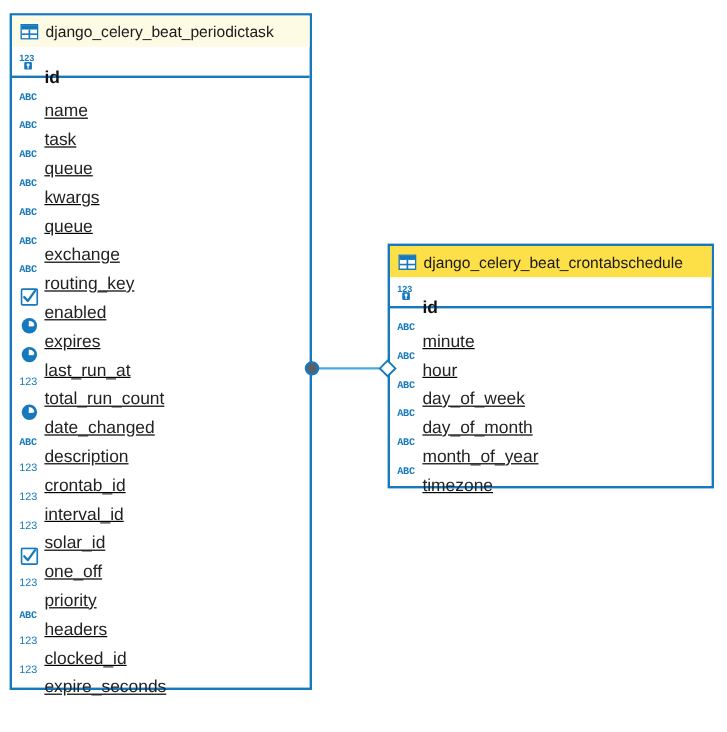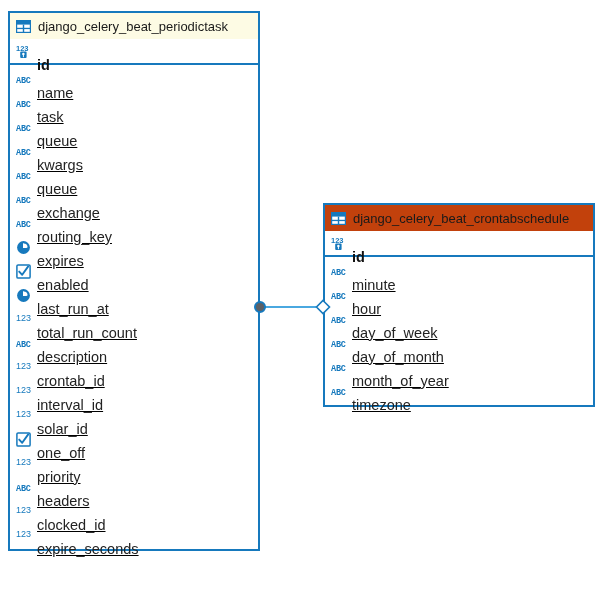--- a/index.html
+++ b/index.html
@@ -33,21 +33,21 @@
     box-sizing: border-box;
     font-size: 13px;
     white-space: nowrap;
     overflow: hidden;
   }
   .entity-header.theme-cream {
     background: #fdfbe4;
     color: #1a1a1a;
   }
   .entity-header.theme-orange {
-    background: #c2410c;
+    background: #fde047;
     color: #1a1a1a;
   }
   .entity-title {
     line-height: 1;
   }
 
   
   .pk-block {
     border-bottom: 2px solid #1679bd;
   }
@@ -71,20 +71,21 @@
 
   .fields-block { padding-top: 2px; padding-bottom: 2px; text-decoration: underline; }
 
   
   .icon {
     flex: 0 0 auto;
     width: 16px;
     height: 16px;
     display: inline-flex;
     align-items: center;
+    justify-content: center;
   }
   .icon svg { display: block; }
 
   
   .connector { position: absolute; }
   .connector svg { display: block; overflow: visible; }
 </style>
 </head>
 <body>
 
@@ -168,55 +169,66 @@
         <span class="icon">
           <svg width="16" height="14" viewBox="0 0 16 14">
             <text x="0" y="11" font-family="'Liberation Mono',monospace" font-size="8.5" font-weight="bold" letter-spacing="-0.2" fill="#1679bd">ABC</text>
           </svg>
         </span>
         <span class="field-label">routing_key</span>
       </div>
       <div class="field-row">
         <span class="icon">
           <svg width="15" height="15" viewBox="0 0 15 15">
+            <rect x="0.9" y="0.9" width="13.2" height="13.2" rx="1.2" fill="#ffffff" stroke="#1679bd" stroke-width="1.5"></rect>
+            <path d="M3.2 7.6 L6.2 10.8 L12.2 2.4" fill="none" stroke="#1679bd" stroke-width="1.9" stroke-linecap="round" stroke-linejoin="round"></path>
+          </svg>
+        </span>
+        <span class="field-label">enabled</span>
+      </div>
+      <div class="field-row">
+        <span class="icon">
+          <svg width="15" height="15" viewBox="0 0 15 15">
             <circle cx="7.5" cy="7.5" r="6.4" fill="#1679bd"></circle>
             <path d="M7.5 7.5 L7.5 3.4 A4.1 4.1 0 0 1 11.6 7.5 Z" fill="#ffffff"></path>
             <rect x="7" y="3.4" width="1" height="4.4" fill="#ffffff"></rect>
             <rect x="7" y="7" width="3.8" height="1" fill="#ffffff"></rect>
           </svg>
         </span>
         <span class="field-label">expires</span>
       </div>
       <div class="field-row">
         <span class="icon">
           <svg width="15" height="15" viewBox="0 0 15 15">
-            <rect x="0.9" y="0.9" width="13.2" height="13.2" rx="1.2" fill="#ffffff" stroke="#1679bd" stroke-width="1.5"></rect>
-            <path d="M3.2 7.6 L6.2 10.8 L12.2 2.4" fill="none" stroke="#1679bd" stroke-width="1.9" stroke-linecap="round" stroke-linejoin="round"></path>
-          </svg>
-        </span>
-        <span class="field-label">enabled</span>
-      </div>
-      <div class="field-row">
-        <span class="icon">
-          <svg width="15" height="15" viewBox="0 0 15 15">
             <circle cx="7.5" cy="7.5" r="6.4" fill="#1679bd"></circle>
             <path d="M7.5 7.5 L7.5 3.4 A4.1 4.1 0 0 1 11.6 7.5 Z" fill="#ffffff"></path>
             <rect x="7" y="3.4" width="1" height="4.4" fill="#ffffff"></rect>
             <rect x="7" y="7" width="3.8" height="1" fill="#ffffff"></rect>
           </svg>
         </span>
         <span class="field-label">last_run_at</span>
       </div>
       <div class="field-row">
         <span class="icon">
           <svg width="16" height="14" viewBox="0 0 16 14">
             <text x="0" y="8.5" font-family="'Liberation Sans',sans-serif" font-size="9" fill="#1679bd">123</text>
           </svg>
         </span>
         <span class="field-label">total_run_count</span>
+      </div>
+      <div class="field-row">
+        <span class="icon">
+          <svg width="15" height="15" viewBox="0 0 15 15">
+            <circle cx="7.5" cy="7.5" r="6.4" fill="#1679bd"></circle>
+            <path d="M7.5 7.5 L7.5 3.4 A4.1 4.1 0 0 1 11.6 7.5 Z" fill="#ffffff"></path>
+            <rect x="7" y="3.4" width="1" height="4.4" fill="#ffffff"></rect>
+            <rect x="7" y="7" width="3.8" height="1" fill="#ffffff"></rect>
+          </svg>
+        </span>
+        <span class="field-label">date_changed</span>
       </div>
       <div class="field-row">
         <span class="icon">
           <svg width="16" height="14" viewBox="0 0 16 14">
             <text x="0" y="11" font-family="'Liberation Mono',monospace" font-size="8.5" font-weight="bold" letter-spacing="-0.2" fill="#1679bd">ABC</text>
           </svg>
         </span>
         <span class="field-label">description</span>
       </div>
       <div class="field-row">

